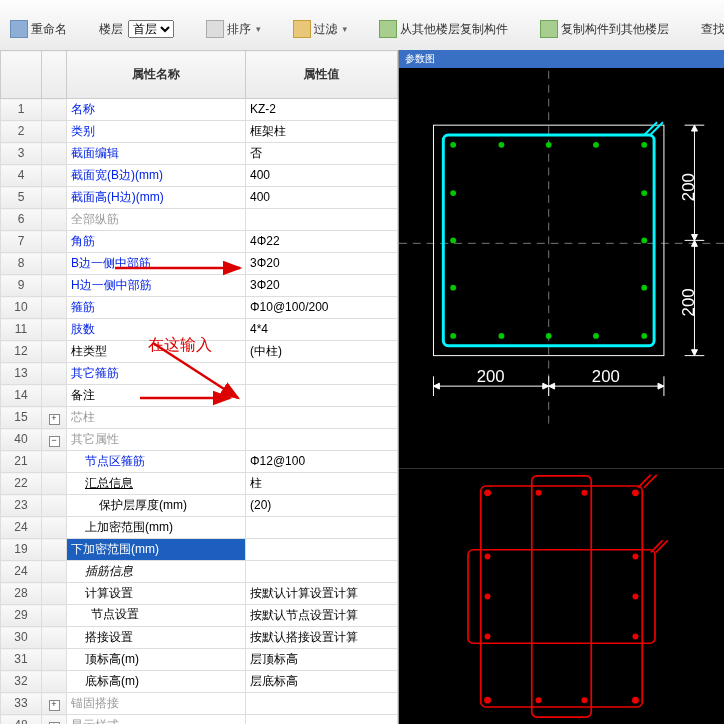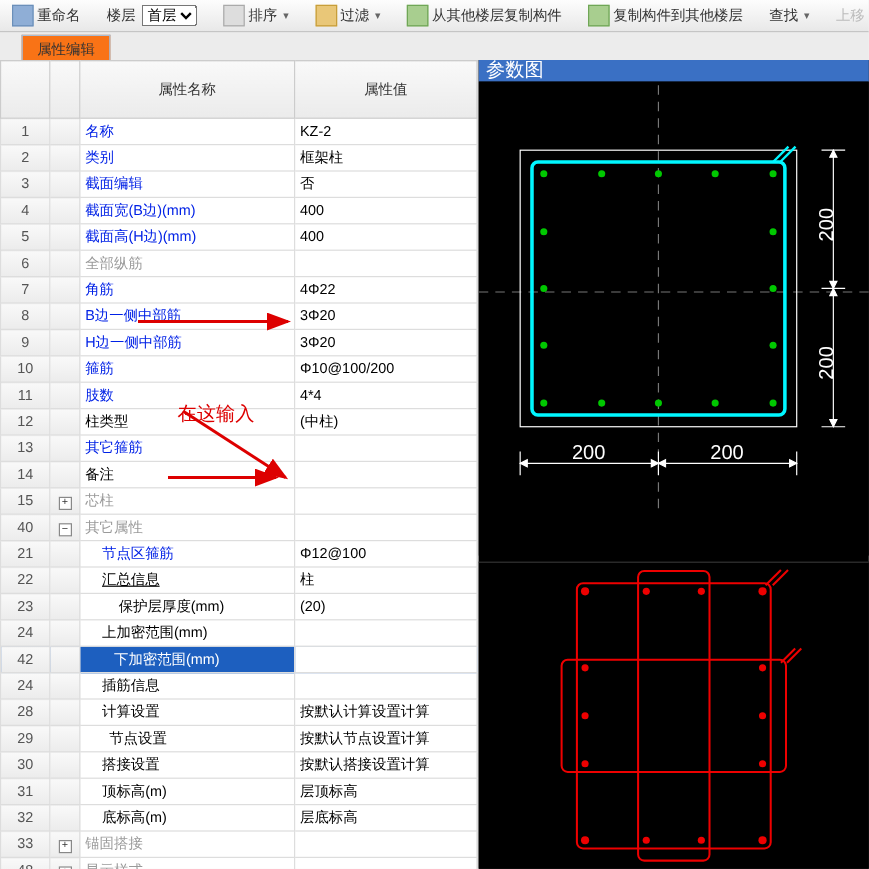--- a/index.html
+++ b/index.html
@@ -1,38 +1,38 @@
 <!DOCTYPE html>
 <html><head>
 <meta charset="utf-8">
 <style>
 html,body{margin:0;padding:0;font-family:"Microsoft YaHei",SimSun,Arial,sans-serif;font-size:12px;background:#f0f0f0;color:#000;overflow:hidden}
-.toolbar{height:26px;background:linear-gradient(#fdfdfd,#e8e8e8);border-bottom:1px solid #bbb;display:flex;align-items:center;padding:0 4px;gap:10px;white-space:nowrap}
+.toolbar{height:26px;background:linear-gradient(#fdfdfd,#e8e8e8);border-bottom:1px solid #bbb;display:flex;align-items:center;padding:16px 4px;gap:20px;white-space:nowrap}
 .tbtn{display:flex;align-items:center;gap:3px;padding:2px 6px;cursor:pointer;color:#333}
 .ticon{width:16px;height:16px;display:inline-block;background:#8faed6;border:1px solid #6b8fb9}
 .ticon.g{background:#a8ce8f;border-color:#6fa656}
 .ticon.o{background:#e9c778;border-color:#c79e3a}
 .tri{font-size:9px;color:#666;margin-left:2px}
 .tabbar{height:24px;background:#ececec;border-bottom:1px solid #a7bdd6;padding-left:18px}
 .tab{display:inline-block;padding:3px 12px;border:1px solid #a7bdd6;border-bottom:none;background:#f97316;position:relative;top:2px;color:#333}
 .main{display:flex;position:absolute;top:50px;bottom:0;left:0;right:0}
 .left{width:398px;display:flex;flex-direction:column;background:#fff;border-right:1px solid #999}
 .gridwrap{flex:1;overflow:auto}
 .grid{width:100%;border-collapse:collapse;table-layout:fixed}
-.grid th{background:linear-gradient(#f9f9f9,#ebebeb);border:1px solid #ccc;padding:15px 4px;font-weight:normal;color:#333}
+.grid th{background:linear-gradient(#f9f9f9,#ebebeb);border:1px solid #ccc;padding:15px 4px;font-weight:bold;color:#333}
 .grid td{border:1px solid #ddd;padding:2px 4px;height:17px;line-height:17px}
 .colnum{width:32px;text-align:center;background:linear-gradient(#f9f9f9,#ececec);color:#555}
 .colexp{width:16px;text-align:center;background:linear-gradient(#f9f9f9,#ececec);color:#666;cursor:pointer}
 .colname{width:170px}
 .colval{}
 .blue{color:#0021e6}
 .gray{color:#9a9a9a}
 .sel{background:#1d5fbf;color:#fff}
 .diagram{flex:1;background:#000;position:relative}
-.diag-title{height:18px;background:#3a70c4;color:#fff;padding:0 6px;line-height:18px;font-size:16px}
+.diag-title{height:18px;background:#3a70c4;color:#fff;padding:0 6px;line-height:18px;font-size:10px}
 .cad{position:absolute;top:18px;left:0;right:0;height:395px;background:#000}
 svg{display:block}
 .cad2{position:absolute;top:418px;left:0;right:0;bottom:0;background:#000;border-top:1px solid #333}
 .arrow{position:absolute;pointer-events:none}
 .arrowlbl{position:absolute;color:#d00;font-size:16px;pointer-events:none}
 .expicon{display:inline-block;width:9px;height:9px;line-height:7px;text-align:center;border:1px solid #888;font-size:9px;background:#fff;color:#333}
 </style>
 </head>
 <body>
 
@@ -203,41 +203,41 @@
               <td class="colname " style="padding-left: 32px; margin-left: 18px;">保护层厚度(mm)</td>
               <td class="colval">(20)</td>
             </tr>
             <tr>
               <td class="colnum">24</td>
               <td class="colexp"></td>
               <td class="colname " style="padding-left: 18px;">上加密范围(mm)</td>
               <td class="colval"></td>
             </tr>
             <tr class="sel">
-              <td class="colnum">42</td>
-              <td class="colexp"></td>
-              <td class="colname sel" style="padding-left: 28px;">下加密范围(mm)</td>
+              <td class="colnum">19</td>
+              <td class="colexp"></td>
+              <td class="colname sel" style="padding-left: 4px;">下加密范围(mm)</td>
               <td class="colval" style="background: rgb(255, 255, 255); color: rgb(0, 0, 0);"></td>
             </tr>
             <tr>
               <td class="colnum">24</td>
               <td class="colexp"></td>
-              <td class="colname " style="padding-left: 18px;">插筋信息</td>
+              <td class="colname " style="padding-left: 18px; font-style: italic;">插筋信息</td>
               <td class="colval"></td>
             </tr>
             <tr>
               <td class="colnum">28</td>
               <td class="colexp"></td>
               <td class="colname " style="padding-left: 18px;">计算设置</td>
               <td class="colval">按默认计算设置计算</td>
             </tr>
             <tr>
               <td class="colnum">29</td>
               <td class="colexp"></td>
-              <td class="colname " style="padding-left: 24px;">节点设置</td>
+              <td class="colname " style="padding-left: 24px; font-family: Liberation Mono, monospace;">节点设置</td>
               <td class="colval">按默认节点设置计算</td>
             </tr>
             <tr>
               <td class="colnum">30</td>
               <td class="colexp"></td>
               <td class="colname " style="padding-left: 18px; margin-left: 32px;">搭接设置</td>
               <td class="colval">按默认搭接设置计算</td>
             </tr>
             <tr>
               <td class="colnum">31</td>

